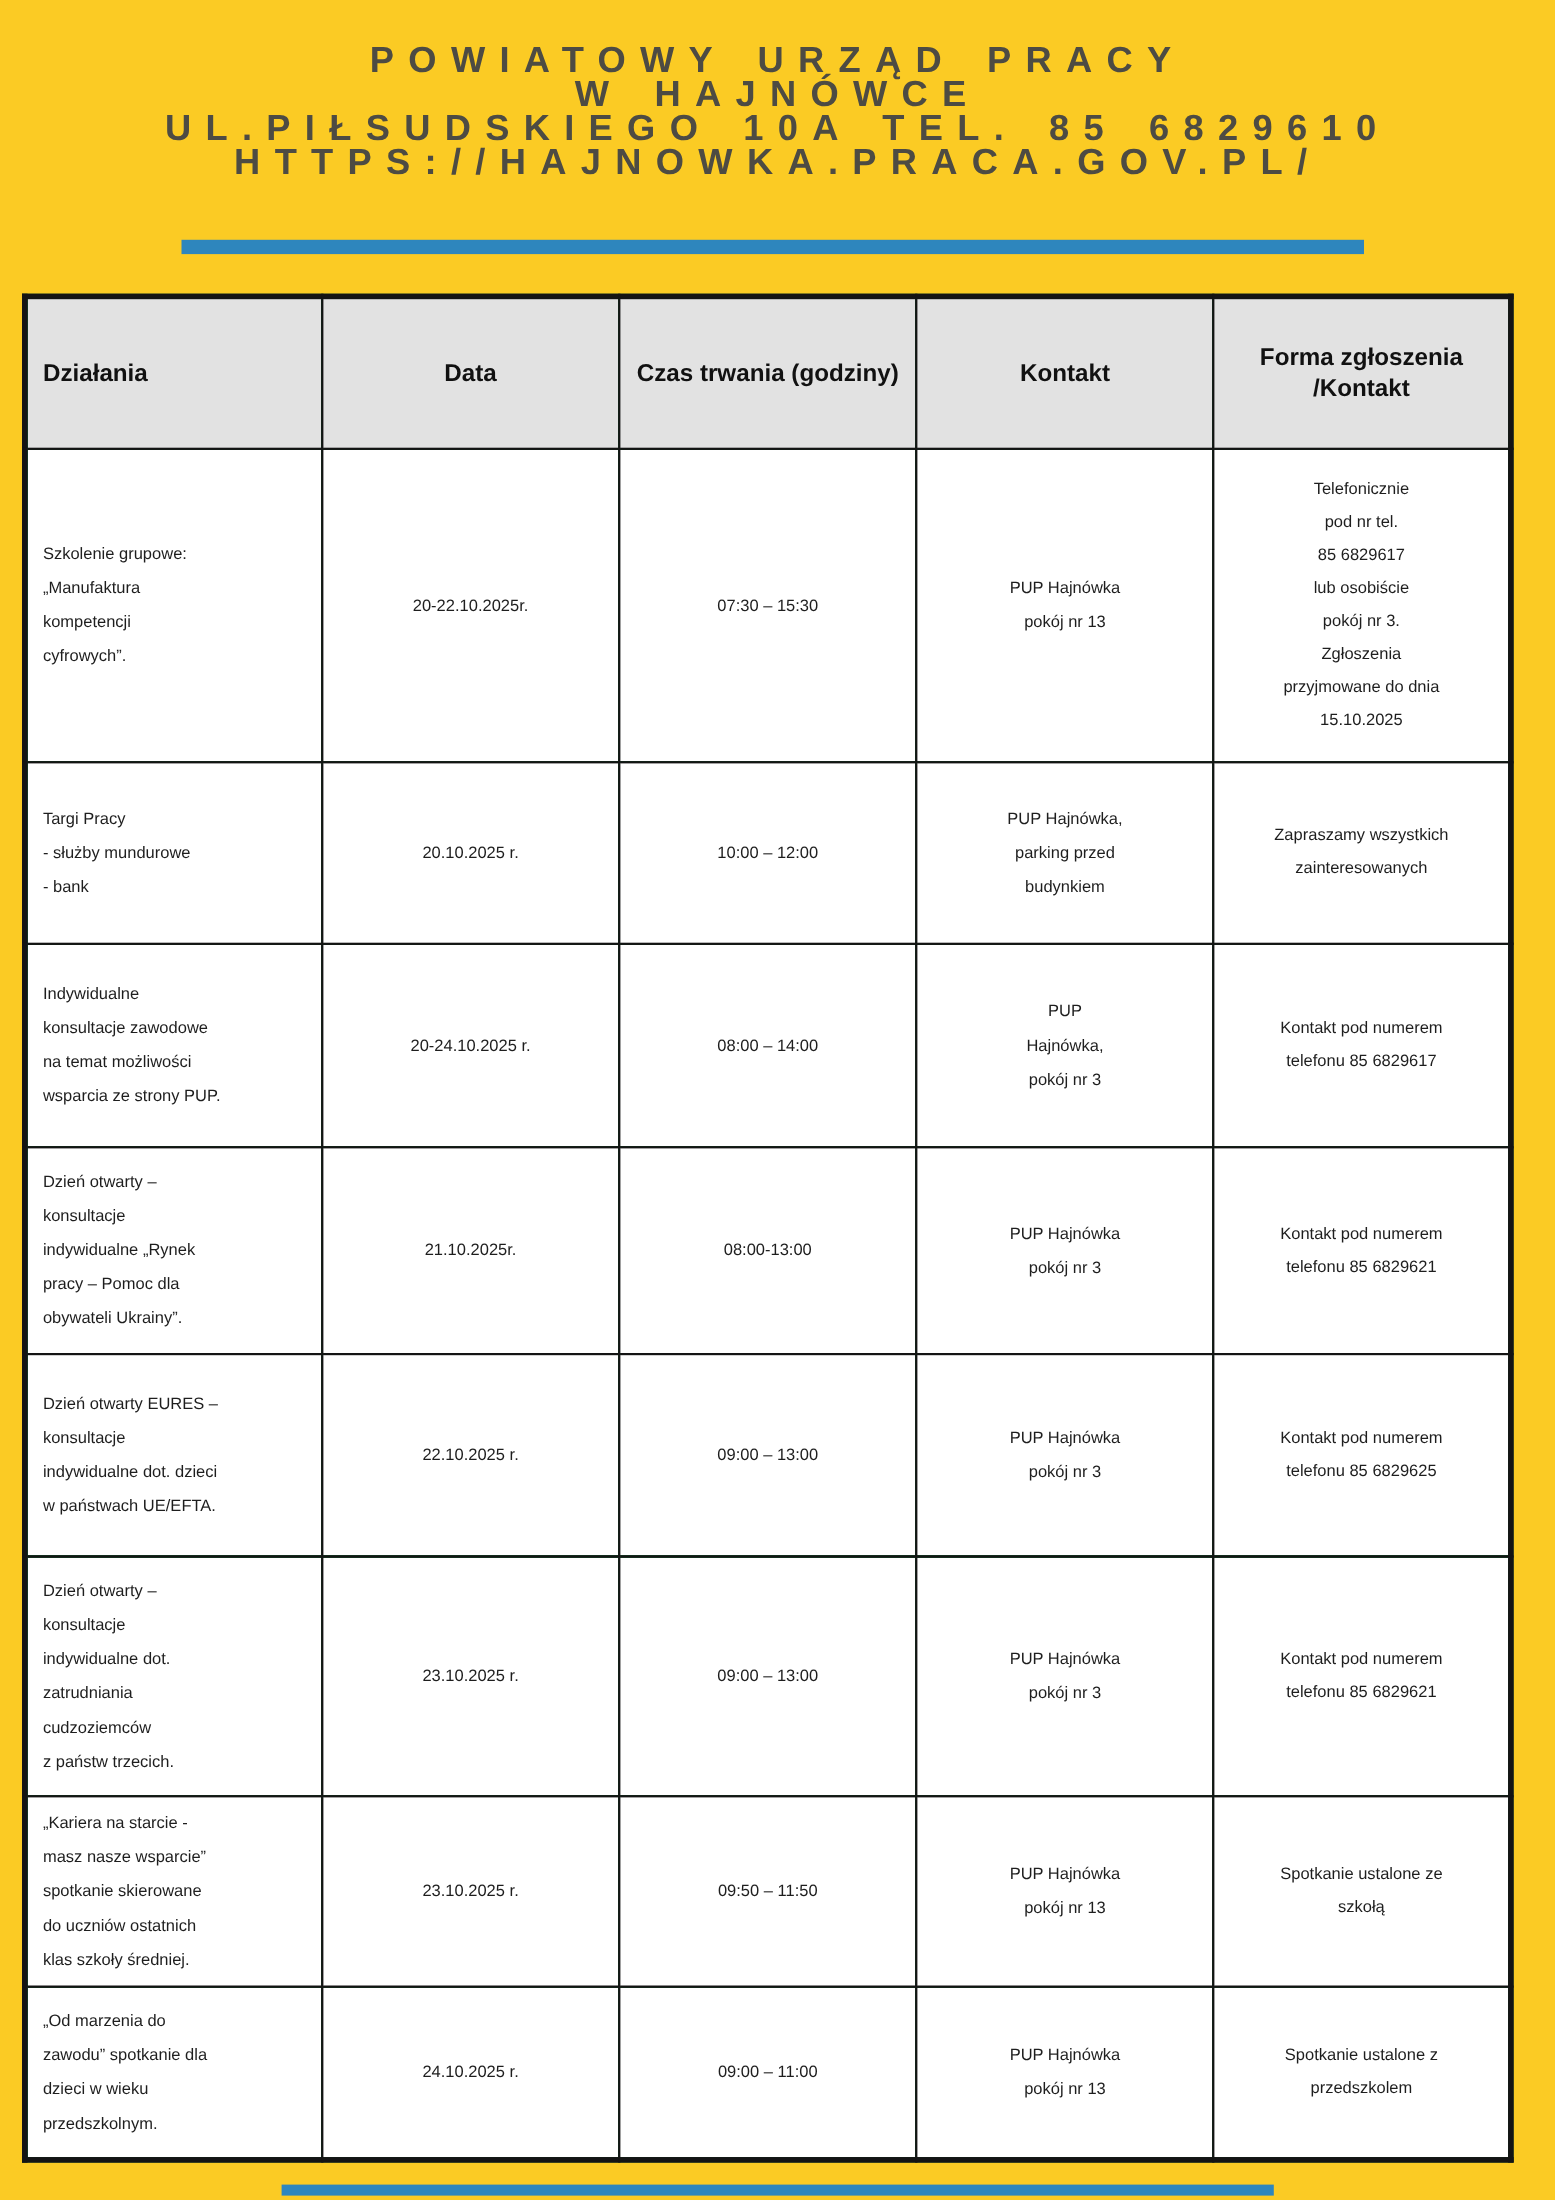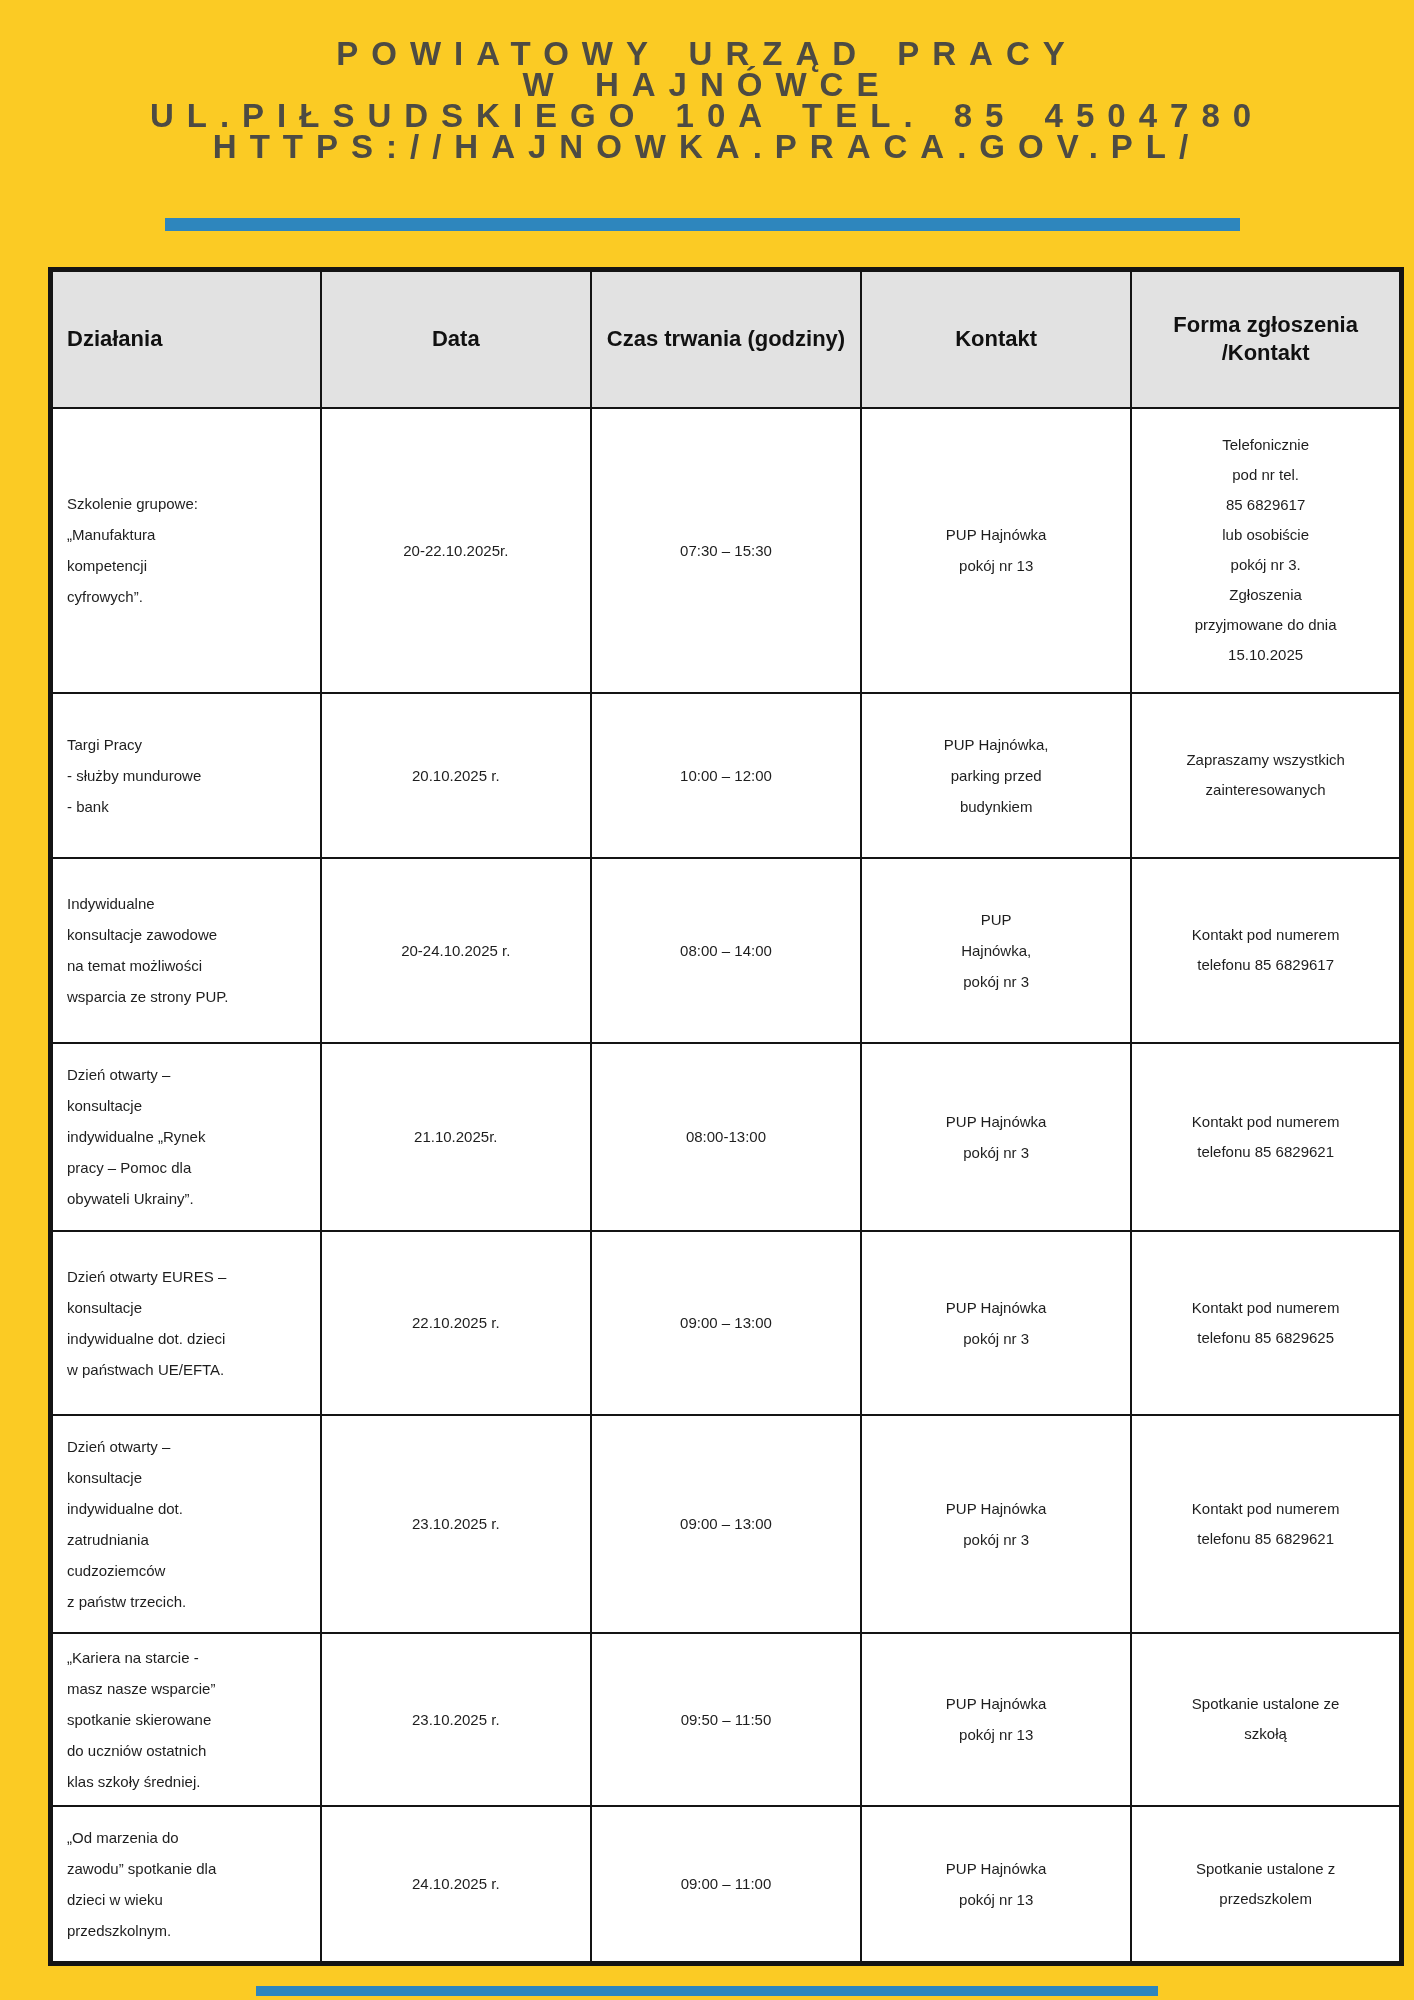--- a/index.html
+++ b/index.html
@@ -46,21 +46,21 @@
   .accent-bar.bottom {
     left: 256px;
     top: 1986px;
     width: 902px;
     height: 10px;
   }
 
   
   table.events {
     position: absolute;
-    left: 48px;
+    left: 20px;
     top: 267px;
     width: 1356px;
     border-collapse: collapse;
     table-layout: fixed;
     background: #14532d;
     border: 5px solid #141414;
   }
   table.events th,
   table.events td {
     border: 2px solid #141414;
@@ -100,21 +100,21 @@
   }
 </style>
 </head>
 <body>
 
 <div class="page">
 
   <div class="header">
     <div class="header-line">POWIATOWY URZĄD PRACY</div>
     <div class="header-line">W HAJNÓWCE</div>
-    <div class="header-line">UL.PIŁSUDSKIEGO 10A TEL. 85 4504780</div>
+    <div class="header-line">UL.PIŁSUDSKIEGO 10A TEL. 85 6829610</div>
     <div class="header-line">HTTPS://HAJNOWKA.PRACA.GOV.PL/</div>
   </div>
 
   <div class="accent-bar top"></div>
 
   <table class="events">
     <colgroup>
       <col style="width:20%">
         <col style="width:20%">
         <col style="width:20%">

